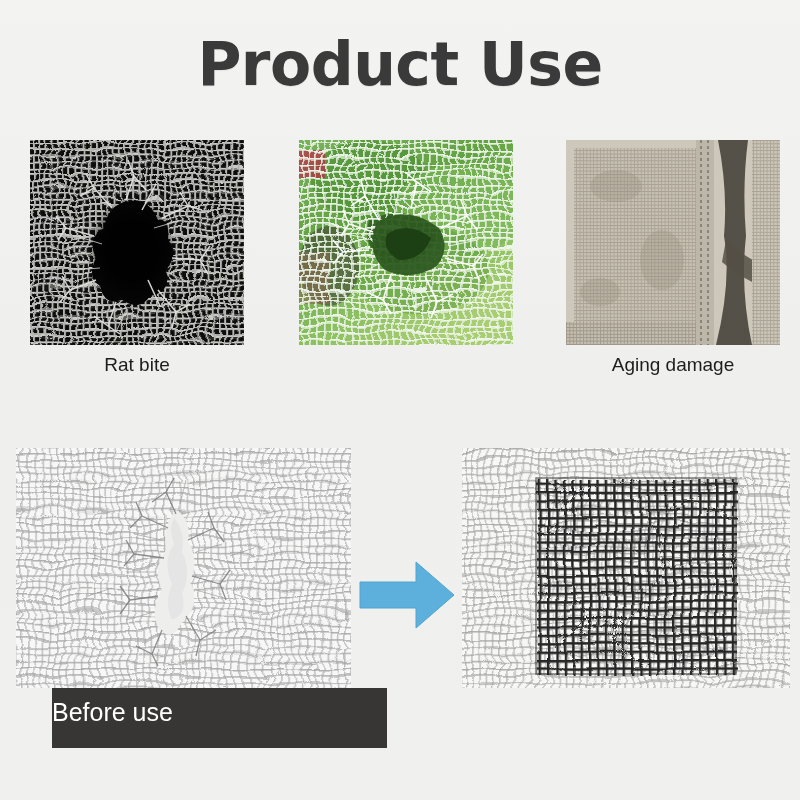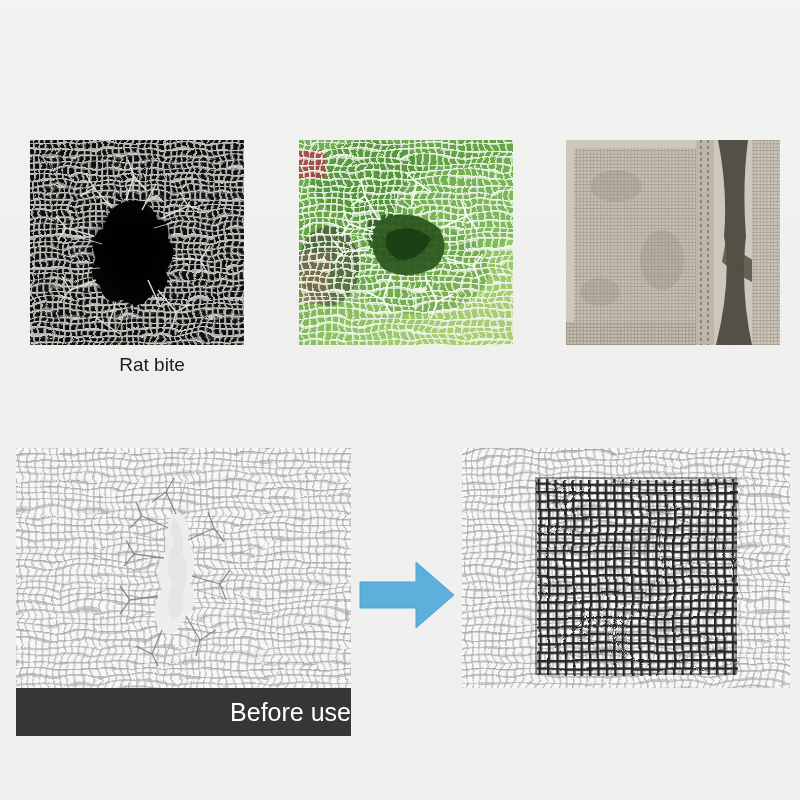--- a/index.html
+++ b/index.html
@@ -55,21 +55,21 @@
   .caption {
     position: absolute;
     top: 352px;
     width: 220px;
     text-align: center;
     font-size: 19px;
     color: #1d1d1d;
     line-height: 25px;
     font-family: "Liberation Sans", sans-serif;
   }
-  .cap-1 { left: 42px; }
+  .cap-1 { left: 27px; }
   .cap-2 { left: 297px; }
   .cap-3 { left: 563px; }
 
   
   .big {
     position: absolute;
     top: 448px;
     overflow: hidden;
   }
   .big-before {
@@ -78,26 +78,27 @@
     height: 240px;
   }
   .big-after {
     left: 462px;
     width: 328px;
     height: 240px;
   }
 
   .bar {
     position: absolute;
-    height: 48px;
+    height: 60px;
     line-height: 48px;
-    text-align: right;
+    text-align: left;
     font-size: 25px;
     color: #ffffff;
     font-family: "Liberation Sans", sans-serif;
+    margin-left: 36px;
   }
   .bar-before {
     left: 16px;
     top: 688px;
     width: 335px;
     background: #383634;
   }
   .bar-after {
     left: 462px;
     top: 688px;
@@ -112,20 +113,21 @@
     top: 558px;
     width: 98px;
     height: 75px;
   }
 </style>
 </head>
 <body>
 
 <div id="page">
 
+  <div class="title">Product Use</div>
 
   <div class="thumb thumb-1">
     <svg width="214" height="205" viewBox="0 0 214 205">
       <defs>
         <pattern id="darkmesh" width="6.2" height="6.2" patternUnits="userSpaceOnUse">
           <rect width="6.2" height="6.2" fill="#0c0c0c"></rect>
           <rect x="0" y="0" width="6.2" height="1.9" fill="#c9c9c5"></rect>
           <rect x="0" y="0" width="1.9" height="6.2" fill="#b5b5b1"></rect>
         </pattern>
         <radialGradient id="holefade1" cx="50%" cy="50%" r="50%">
@@ -258,20 +260,21 @@
       <rect x="0" y="182" width="130" height="23" fill="#b5ad9d" opacity="0.25"></rect>
 
       <g fill="#8f8676" opacity="0.3">
         <ellipse cx="50" cy="46" rx="26" ry="16"></ellipse>
         <ellipse cx="96" cy="120" rx="22" ry="30"></ellipse>
         <ellipse cx="34" cy="152" rx="20" ry="14"></ellipse>
       </g>
       <rect width="214" height="205" fill="#ffffff" opacity="0.06" filter="url(#grain3)"></rect>
     </svg>
   </div>
+  <div class="caption cap-3">Aging damage</div>
 
   <div class="big big-before">
     <svg width="335" height="240" viewBox="0 0 335 240">
       <defs>
         <pattern id="lightmesh" width="7.2" height="7.2" patternUnits="userSpaceOnUse">
           <rect width="7.2" height="7.2" fill="#f7f7f6"></rect>
           <rect x="0" y="0" width="7.2" height="1.5" fill="#8e8e8e" opacity="0.75"></rect>
           <rect x="0" y="0" width="1.5" height="7.2" fill="#9a9a9a" opacity="0.68"></rect>
         </pattern>
         <filter id="warpB">

